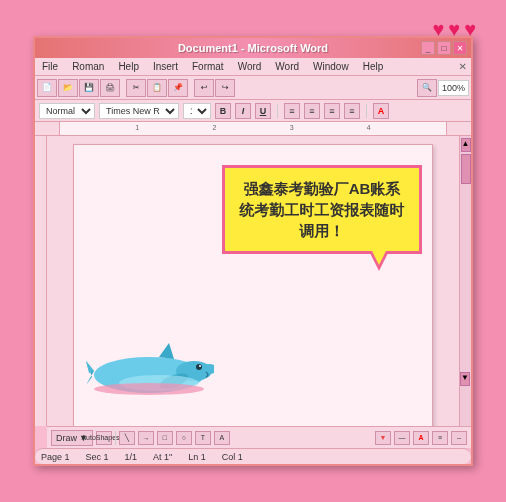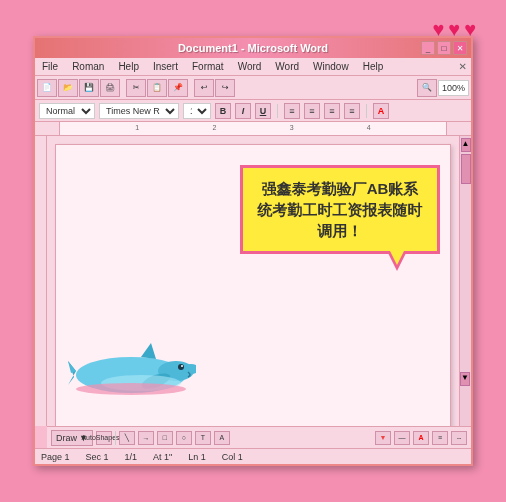--- a/index.html
+++ b/index.html
@@ -212,21 +212,21 @@
       flex: 1;
       background: #f8d7e3;
       display: flex;
       align-items: flex-start;
       justify-content: center;
       padding: 8px;
       overflow: hidden;
     }
 
     .page {
-      width: 396px;
+      width: 360px;
       height: 290px;
       background: #fff0f5;
       border: 1px solid #e0a0b0;
       position: relative;
       box-shadow: 2px 2px 4px rgba(0,0,0,0.15);
     }
 
     .scrollbar-right {
       width: 12px;
       background: #f0c8d8;
@@ -305,20 +305,21 @@
     }
 
     .status-bar {
       background: #f8d7e3;
       height: 16px;
       display: flex;
       align-items: center;
       padding: 0 6px;
       gap: 16px;
       border-top: 1px solid #e0a0b0;
+      border-radius: 8px;
     }
 
     .status-item {
       font-size: 9px;
       color: #333;
     }
 
     .draw-btn {
       font-size: 9px;
       color: #333;

